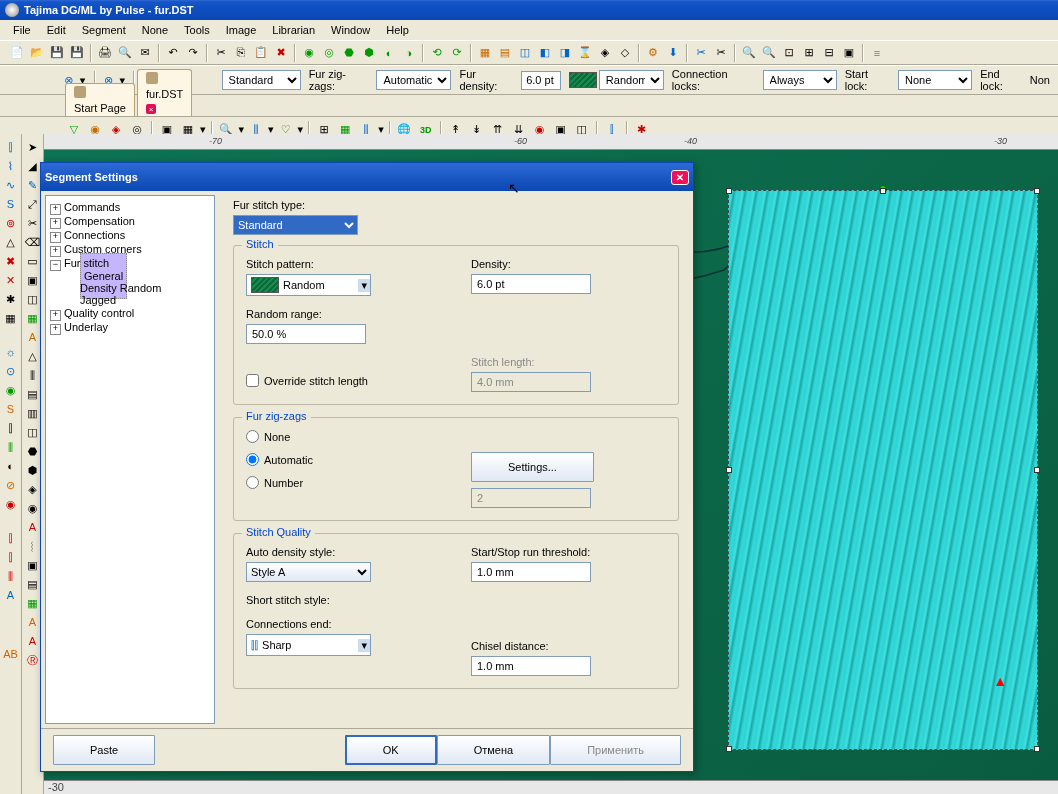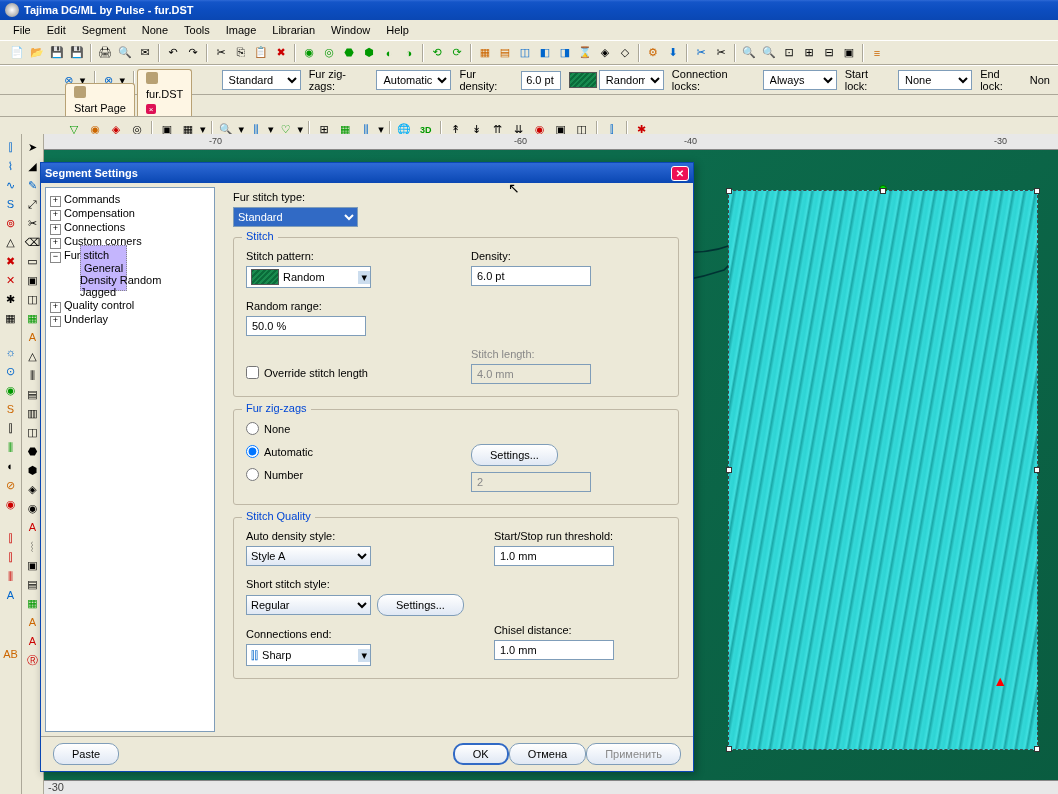--- a/index.html
+++ b/index.html
@@ -30,30 +30,30 @@
 
 
 .sectoolbar { background: #ece9d8; border-bottom: 1px solid #aca899; display: flex; align-items: center; padding: 2px 65px; gap: 3px; min-height: 26px; }
 
 
 .main-area { position: absolute; top: 134px; left: 0; right: 0; bottom: 0; display: flex; }
 .left-tools { width: 22px; background: #ece9d8; border-right: 1px solid #aca899; display: flex; flex-direction: column; gap: 1px; padding-top: 4px; align-items: center; }
 .left-tools .lt { width: 18px; height: 18px; display: flex; align-items: center; justify-content: center; }
 .canvas { flex: 1; position: relative; background: #fff; overflow: hidden; }
 .ruler-h { position: absolute; top: 0; left: 0; right: 0; height: 16px; background: #e8e8e8; border-bottom: 1px solid #888; font-size: 9px; }
-.ruler-h .tick { position: absolute; top: 2px; font-size: 9px; color: #444; }
+.ruler-h .tick { position: absolute; top: 2px; font-size: 9px; color: #444; font-style: italic; }
 .embroidery { position: absolute; top: 16px; left: 0; right: 0; bottom: 0; background: linear-gradient(135deg, #0d7352, #0a5c40); overflow: hidden; }
 .fur-area { position: absolute; top: 40px; right: 20px; width: 310px; height: 560px; background: repeating-linear-gradient(100deg, #2dd4d4 0, #40e0e0 3px, #1aa8a8 5px, #35d8d8 8px, #2dd4d4 11px), repeating-linear-gradient(95deg, rgba(26,168,168,0.6) 0, rgba(64,224,224,0.6) 4px, rgba(45,212,212,0.6) 7px); border: 1px dashed #444; }
 .sel-handle { position: absolute; width: 6px; height: 6px; background: #fff; border: 1px solid #333; }
 .rot-handle { position: absolute; width: 8px; height: 8px; background: #0d0; border: 1px solid #060; border-radius: 4px; }
 .curve { position: absolute; width: 800px; height: 800px; pointer-events: none; }
 
 
 .dialog { position: absolute; left: 40px; top: 162px; width: 654px; height: 610px; background: #ece9d8; border: 1px solid #0a47b3; box-shadow: 2px 2px 8px rgba(0,0,0,0.3); display: flex; flex-direction: column; }
-.dlg-title { background: linear-gradient(to bottom, #2e6ad6, #0a47b3); color: #fff; height: 20px; display: flex; align-items: center; justify-content: space-between; padding: 0 4px; font-weight: bold; }
+.dlg-title { background: linear-gradient(to bottom, #2e6ad6, #0a47b3); color: #fff; height: 28px; display: flex; align-items: center; justify-content: space-between; padding: 0 4px; font-weight: bold; }
 .dlg-close { width: 18px; height: 15px; background: #e15; border: 1px solid #fff; border-radius: 3px; display: flex; align-items: center; justify-content: center; color: #fff; font-size: 10px; font-weight: bold; }
 .dlg-body { flex: 1; display: flex; }
 .dlg-tree { width: 170px; background: #fff; border: 1px solid #7f9db9; margin: 4px; padding: 4px; }
 .tree-item { padding: 1px 0 1px 14px; position: relative; }
 .tree-item::before { content: ''; position: absolute; left: 0; top: 4px; width: 9px; height: 9px; border: 1px solid #888; text-align: center; line-height: 7px; font-size: 9px; background: #fff; }
 .tree-item.plus::before { content: '+'; }
 .tree-item.minus::before { content: '−'; }
 .tree-sub { padding-left: 30px; }
 .tree-sub .sel { background: #c4b5fd; border: 1px dotted #888; padding: 16px 3px; }
 .dlg-form { flex: 1; padding: 8px 14px; }
@@ -62,21 +62,21 @@
 .form-select { width: 125px; height: 20px; border: 1px solid #7f9db9; background: linear-gradient(#fff, #e0e8f4); }
 .form-select.hl { background: #316ac5; color: #fff; }
 .form-input { width: 120px; height: 20px; border: 1px solid #7f9db9; background: #fff; padding: 0 5px; }
 .form-input:disabled { background: #ece9d8; color: #888; }
 .fieldset { border: 1px solid #bfb8a6; border-radius: 3px; padding: 12px; margin-bottom: 12px; position: relative; }
 .fieldset-legend { position: absolute; top: -8px; left: 8px; background: #ece9d8; padding: 0 4px; color: #0046d5; }
 .form-cols { display: flex; gap: 30px; }
 .form-col { flex: 1; }
 .radio-row { display: flex; align-items: center; gap: 5px; margin-bottom: 10px; }
 .chk-row { display: flex; align-items: center; gap: 5px; }
-.dlg-btn { height: 22px; padding: 0 18px; border: 1px solid #7f9db9; background: linear-gradient(#fff, #e0e8f4); border-radius: 10px; cursor: pointer; }
+.dlg-btn { height: 30px; padding: 0 36px; border: 1px solid #7f9db9; background: linear-gradient(#fff, #e0e8f4); border-radius: 1px; cursor: pointer; }
 .dlg-btn.default { border: 2px solid #316ac5; }
 .dlg-footer { display: flex; justify-content: space-between; align-items: center; padding: 6px 12px; border-top: 1px solid #aca899; }
 .dlg-footer-right { display: flex; }
 .disabled-label { color: #888; }
 
 .cursor-arrow { position: absolute; left: 508px; top: 180px; pointer-events: none; font-size: 14px; color: #000; }
 
 
 .ruler-bottom { position: absolute; bottom: 0; left: 44px; right: 0; height: 14px; background: #e8e8e8; border-top: 1px solid #888; font-size: 9px; color: #444; padding-left: 4px; }
 </style>
@@ -397,24 +397,20 @@
         </div>
       </div>
 
       <div class="fieldset">
         <span class="fieldset-legend">Stitch Quality</span>
         <div class="form-cols">
           <div class="form-col">
             <label class="form-label">Auto density style:</label>
             <select class="form-select"><option>Style A</option></select>
             <label class="form-label" style="margin-top:12px;">Short stitch style:</label>
-            <div style="display:flex;gap:6px;align-items:center;">
-              <select class="form-select"><option>Regular</option></select>
-              <button class="dlg-btn">Settings...</button>
-            </div>
             <label class="form-label" style="margin-top:12px;">Connections end:</label>
             <div style="display:flex;align-items:center;border:1px solid #7f9db9;width:125px;height:22px;background:#fff;">
               <span style="color:#06c;margin:0 4px;">⫿⫿</span>
               <span>Sharp</span>
               <span style="margin-left:auto;padding:0 3px;background:#cde;">▾</span>
             </div>
           </div>
           <div class="form-col">
             <label class="form-label">Start/Stop run threshold:</label>
             <input class="form-input" value="1.0 mm" style="">

